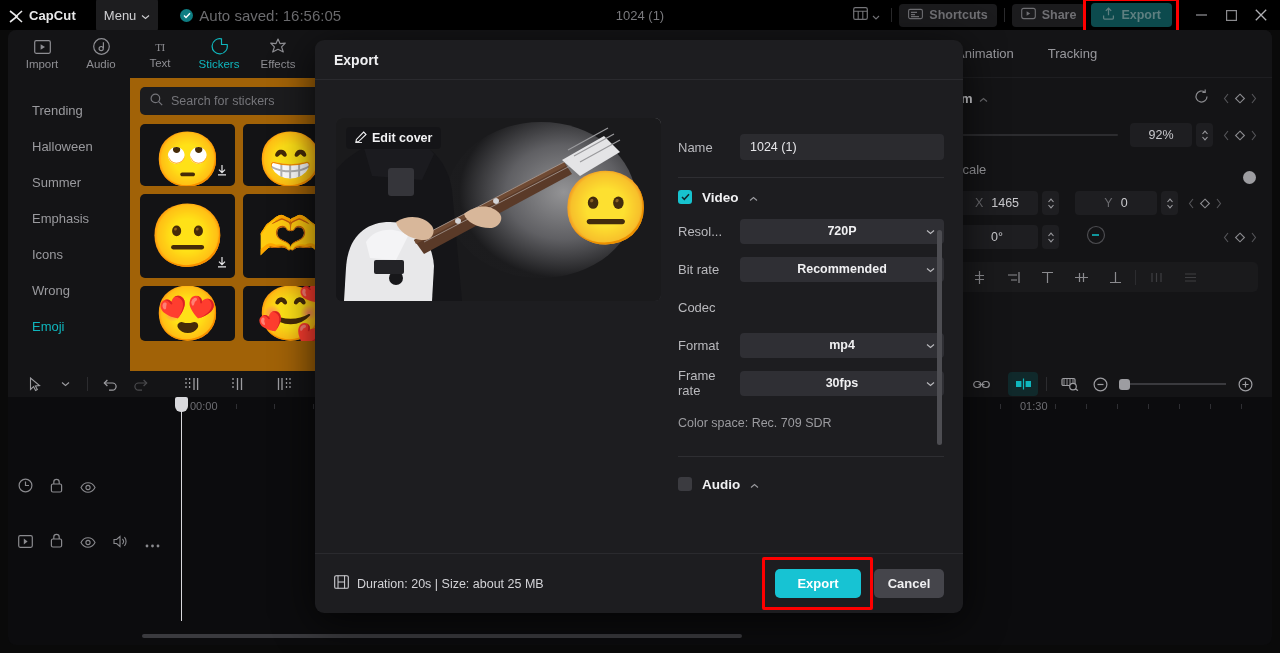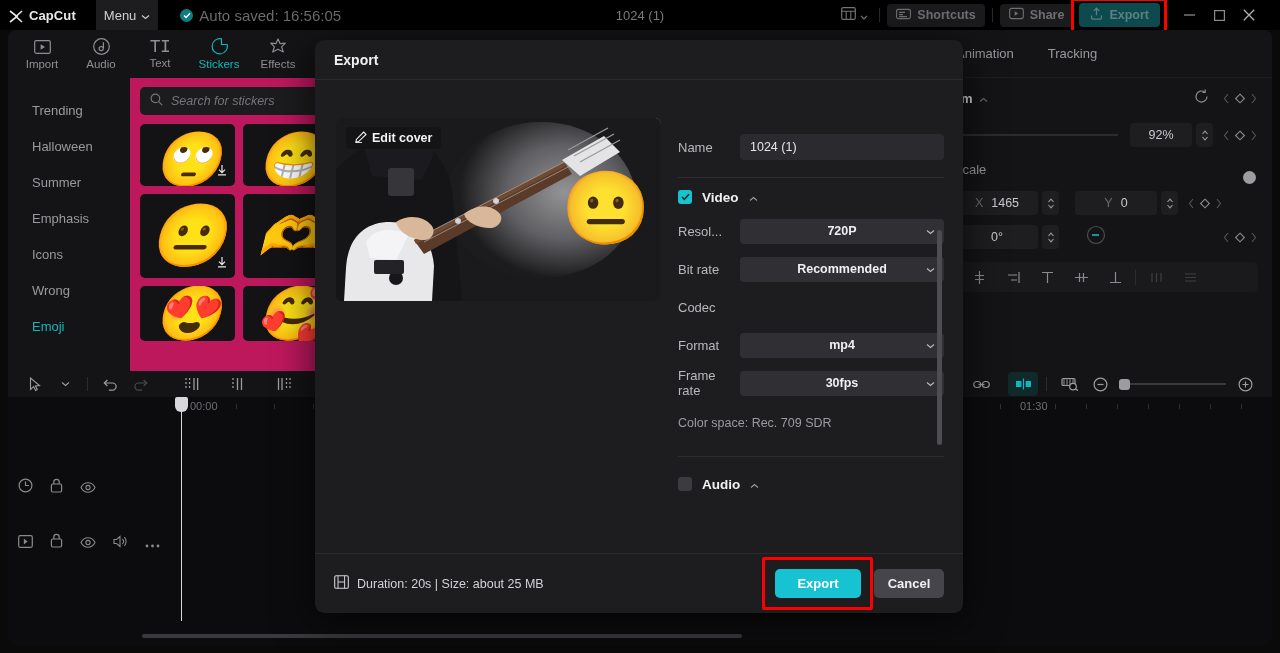--- a/index.html
+++ b/index.html
@@ -24,21 +24,21 @@
     background: #1d1d1f; color: #cfcfd2; font-size: 13px;
     display: flex; align-items: center; gap: 5px;
   }
   .autosave { margin-left: 22px; display: flex; align-items: center; gap: 6px;
     color: #6b6b6e; font-size: 15px; }
   .check-dot { width: 13px; height: 13px; border-radius: 50%; background: #0e7d82;
     display: flex; align-items: center; justify-content: center; }
   .check-dot svg { display: block; }
   .proj-title { position: absolute; left: 0; right: 0; text-align: center;
     color: #7e7e82; font-size: 13px; pointer-events: none; }
-  .right-tools { margin-left: auto; display: flex; align-items: center; gap: 0px; padding-right: 16px; }
+  .right-tools { margin-left: auto; display: flex; align-items: center; gap: 0px; padding-right: 4px; }
   .tool-chip { height: 23px; border-radius: 4px; display: flex; align-items: center;
     gap: 6px; padding: 0 9px; color: #6f6f73; font-size: 12.5px; font-weight: bold; }
   .tool-chip.flat { background: #1b1b1d; }
   .tool-sep { width: 1px; height: 14px; background: #2a2a2c; margin: 0 7px; }
   .layout-btn { display: flex; align-items: center; gap: 4px; color: #77777b; padding: 0 4px; }
   .export-head-wrap { position: relative; margin: 0 6px 0 6px; }
   .export-head {
     height: 24px; border-radius: 4px; background: #0c4a4d; color: #5e7f80;
     display: flex; align-items: center; gap: 6px; padding: 0 11px;
     font-size: 12.5px; font-weight: bold;
@@ -50,34 +50,34 @@
 
   
   .tabbar {
     position: absolute; left: 8px; top: 30px; width: 1264px; height: 48px;
     background: #141416; border-radius: 8px 8px 0 0;
     display: flex; align-items: center; padding-left: 6px; gap: 3px;
   }
   .tab { width: 56px; height: 46px; display: flex; flex-direction: column;
     align-items: center; justify-content: center; gap: 3px; color: #8e8e93; font-size: 11.5px; }
   .tab.active { color: #0fb6bd; }
-  .tab .ti { font-family: Liberation Mono, monospace; font-size: 18px; line-height: 14px; letter-spacing: -.5px; }
+  .tab .ti { font-family: Liberation Serif, serif; font-size: 11px; line-height: 14px; letter-spacing: -.5px; }
   .tab-ico { height: 17px; display: flex; align-items: center; justify-content: center; }
 
   
   .leftpanel { position: absolute; left: 8px; top: 78px; width: 122px; height: 293px;
     background: #141416; }
   .cat { height: 36px; display: flex; align-items: center; padding-left: 24px;
     color: #9a9a9e; font-size: 13px; }
   .cat.active { color: #0fb6bd; }
   .cat.dim { color: #6d6d71; }
 
   
   .stickerpanel { position: absolute; left: 130px; top: 78px; width: 312px; height: 293px;
-    background: #be185d; font-style: italic; }
+    background: #a16207; }
   .search {
     margin: 9px 10px 0 10px; height: 28px; background: #1c1c1e; border-radius: 5px;
     display: flex; align-items: center; gap: 8px; padding: 0 10px;
     color: #75757a; font-size: 12.5px;
   }
   .grid { display: flex; flex-wrap: wrap; gap: 8px; padding: 9px 10px 0 10px; }
   .cell { width: 95px; height: 84px; background: #131315; border-radius: 5px;
     position: relative; display: flex; align-items: center; justify-content: center;
     overflow: hidden; }
   .cell .emo { font-size: 54px; line-height: 1; filter: saturate(1.15); }

